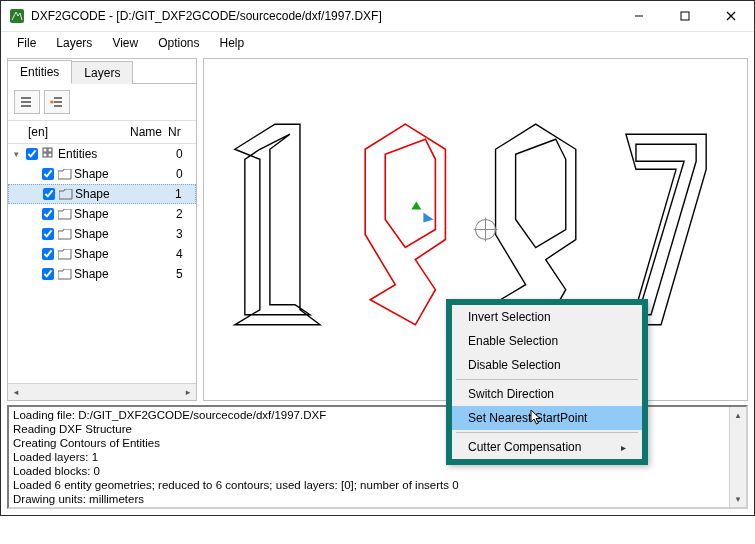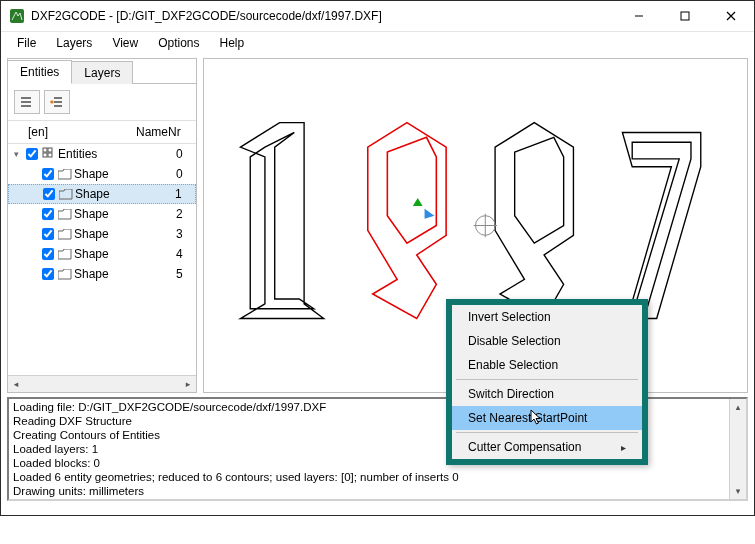--- a/index.html
+++ b/index.html
@@ -124,21 +124,21 @@
     overflow: hidden;
   }
   .tree-header {
     display: flex;
     padding: 4px 6px 4px 6px;
     border-top: 1px solid #e0e0e0;
     border-bottom: 1px solid #e0e0e0;
     font-size: 12px;
   }
   .tree-header .col-lang { width: 34px; text-align: right; }
-  .tree-header .col-name { flex: 1; text-align: right; }
+  .tree-header .col-name { flex: 1; text-align: right; padding-right: 6px; }
   .tree-header .col-nr   { width: 22px; }
   .tree-rows {
     flex: 1;
     overflow: auto;
   }
   .tree-row {
     display: flex;
     align-items: center;
     height: 20px;
     padding-left: 6px;
@@ -175,21 +175,21 @@
     background: #fff;
     min-width: 0;
   }
   .canvas svg {
     position: absolute;
     left: 0; top: 0; width: 100%; height: 100%;
   }
 
   
   .logbox-wrap {
-    margin: 4px 6px 14px 6px;
+    margin: 4px 6px 6px 6px;
     border: 2px inset #d0d0d0;
     display: flex;
     height: 104px;
     box-sizing: border-box;
   }
   .logbox {
     flex: 1;
     padding: 1px 4px 2px 4px;
     font-size: 11.5px;
     line-height: 14px;
@@ -442,24 +442,24 @@
 
         <path d="M420 75 L500 75 L500 110 L455 265 L425 265 L470 110 L430 110 Z
                  M430 85 L490 85 L490 102 L445 255 L432 255 L478 102 L430 102 Z" fill="none" stroke="#000" stroke-width="1.4"></path>
       </svg>
 
       <div class="context-menu" style="left:242px; top:240px;">
         <div class="citem">
             <span>Invert Selection</span>
           </div>
         <div class="citem">
+            <span>Enable Selection</span>
+          </div>
+        <div class="citem">
             <span>Disable Selection</span>
-          </div>
-        <div class="citem">
-            <span>Enable Selection</span>
           </div>
         <div class="csep"></div>
         <div class="citem">
             <span>Switch Direction</span>
           </div>
         <div class="citem highlight">
             <span>Set Nearest StartPoint</span>
           </div>
         <div class="csep"></div>
         <div class="citem">

